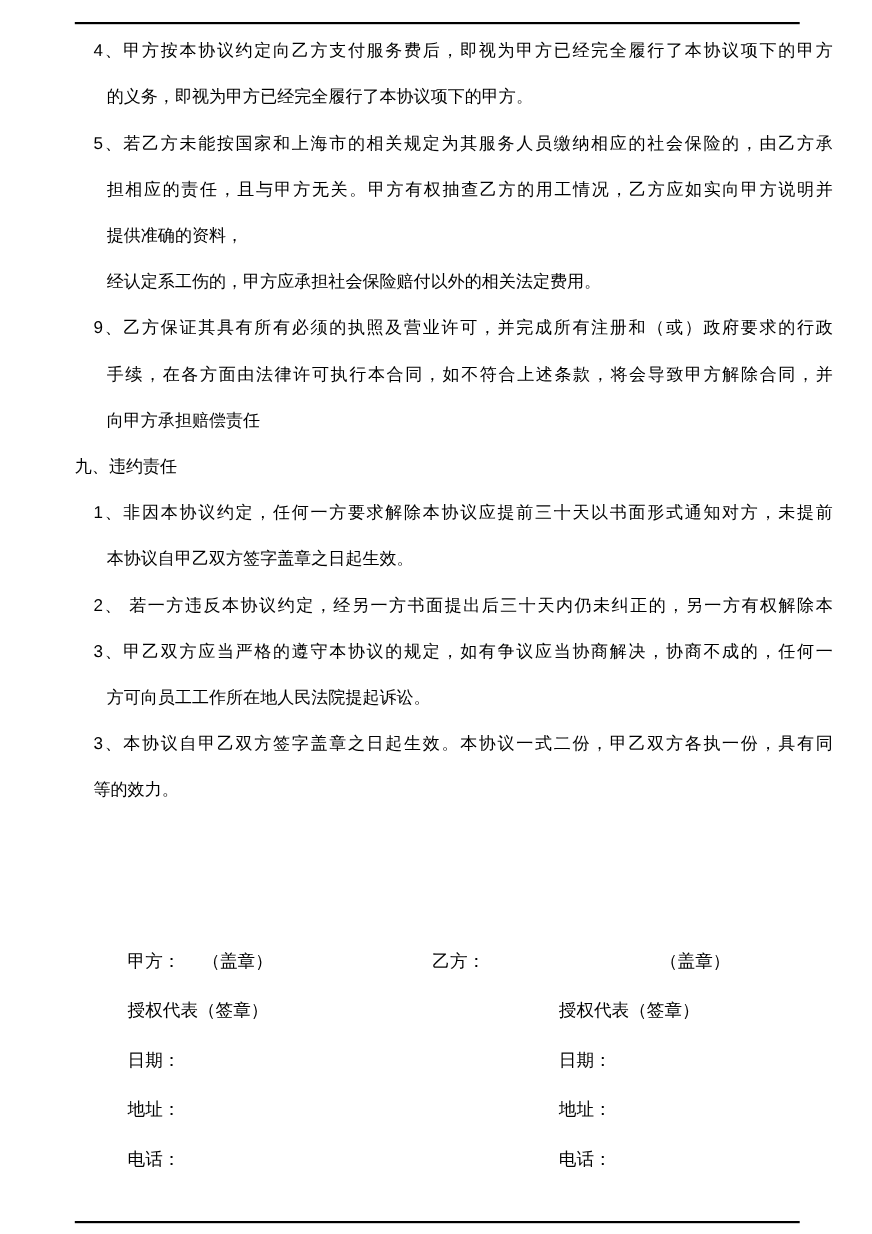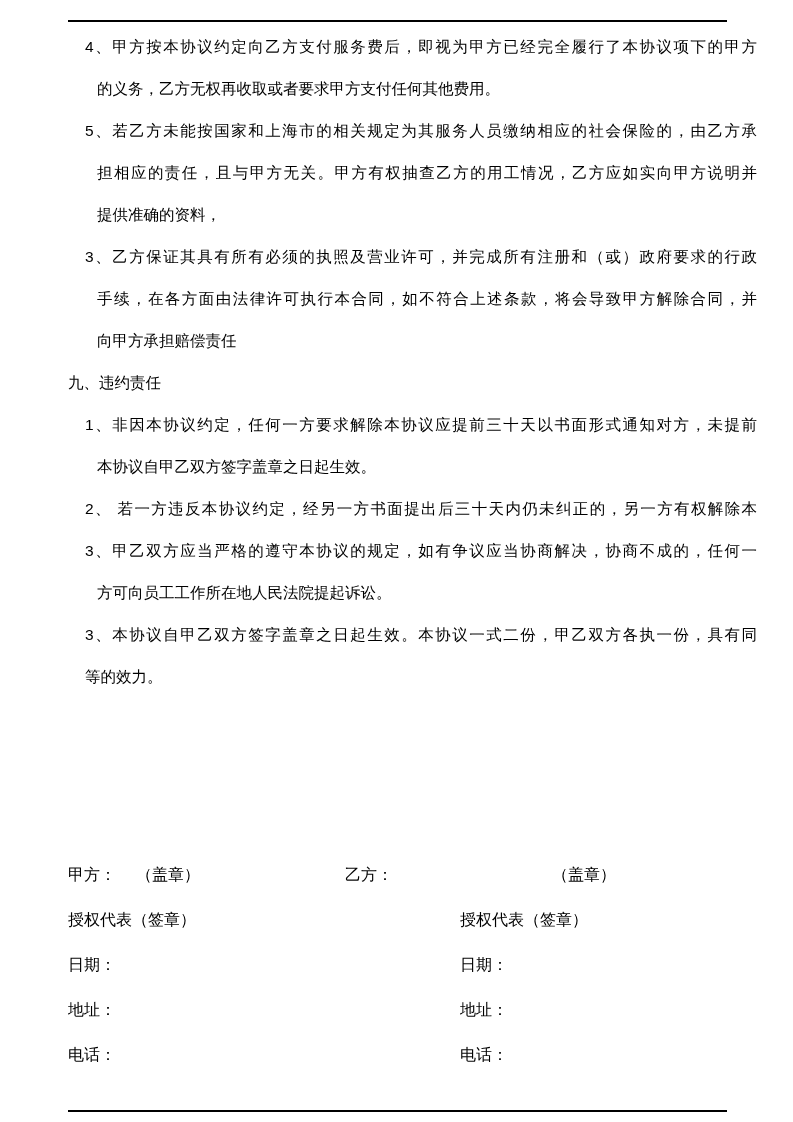--- a/index.html
+++ b/index.html
@@ -54,20 +54,21 @@
     text-align: justify;
     text-align-last: justify;
   }
 
   .sig {
     position: absolute;
     top: 852px;
     left: 0;
     right: 0;
     font-size: 16px;
+    padding-left: 48px;
   }
   .sig-row {
     position: relative;
     height: 45px;
     line-height: 45px;
   }
   .sig-row span { position: absolute; white-space: nowrap; }
   .sx-a    { left: 68px; }
   .sx-seal-a { left: 136px; }
   .sx-b    { left: 345px; }
@@ -76,28 +77,29 @@
 </style>
 </head>
 <body>
 
 <div class="page">
   <div class="rule rule-top"></div>
 
   <div class="content">
 
     <div class="ln num fill">4、甲方按本协议约定向乙方支付服务费后，即视为甲方已经完全履行了本协议项下的甲方</div>
-    <div class="ln">的义务，乙方无权再收取或者要求甲方支付任何其他费用。</div>
+    <div class="ln">的义务，即视为甲方已经完全履行了本协议项下的甲方。</div>
 
     <div class="ln num fill">5、若乙方未能按国家和上海市的相关规定为其服务人员缴纳相应的社会保险的，由乙方承</div>
     <div class="ln fill">担相应的责任，且与甲方无关。甲方有权抽查乙方的用工情况，乙方应如实向甲方说明并</div>
     <div class="ln">提供准确的资料，</div>
 
+    <div class="ln">经认定系工伤的，甲方应承担社会保险赔付以外的相关法定费用。</div>
 
-    <div class="ln num fill">3、乙方保证其具有所有必须的执照及营业许可，并完成所有注册和（或）政府要求的行政</div>
+    <div class="ln num fill">9、乙方保证其具有所有必须的执照及营业许可，并完成所有注册和（或）政府要求的行政</div>
     <div class="ln fill">手续，在各方面由法律许可执行本合同，如不符合上述条款，将会导致甲方解除合同，并</div>
     <div class="ln">向甲方承担赔偿责任</div>
 
     <div class="ln flush">九、违约责任</div>
 
     <div class="ln num fill">1、非因本协议约定，任何一方要求解除本协议应提前三十天以书面形式通知对方，未提前</div>
     <div class="ln">本协议自甲乙双方签字盖章之日起生效。</div>
 
     <div class="ln num fill">2、 若一方违反本协议约定，经另一方书面提出后三十天内仍未纠正的，另一方有权解除本</div>
 

